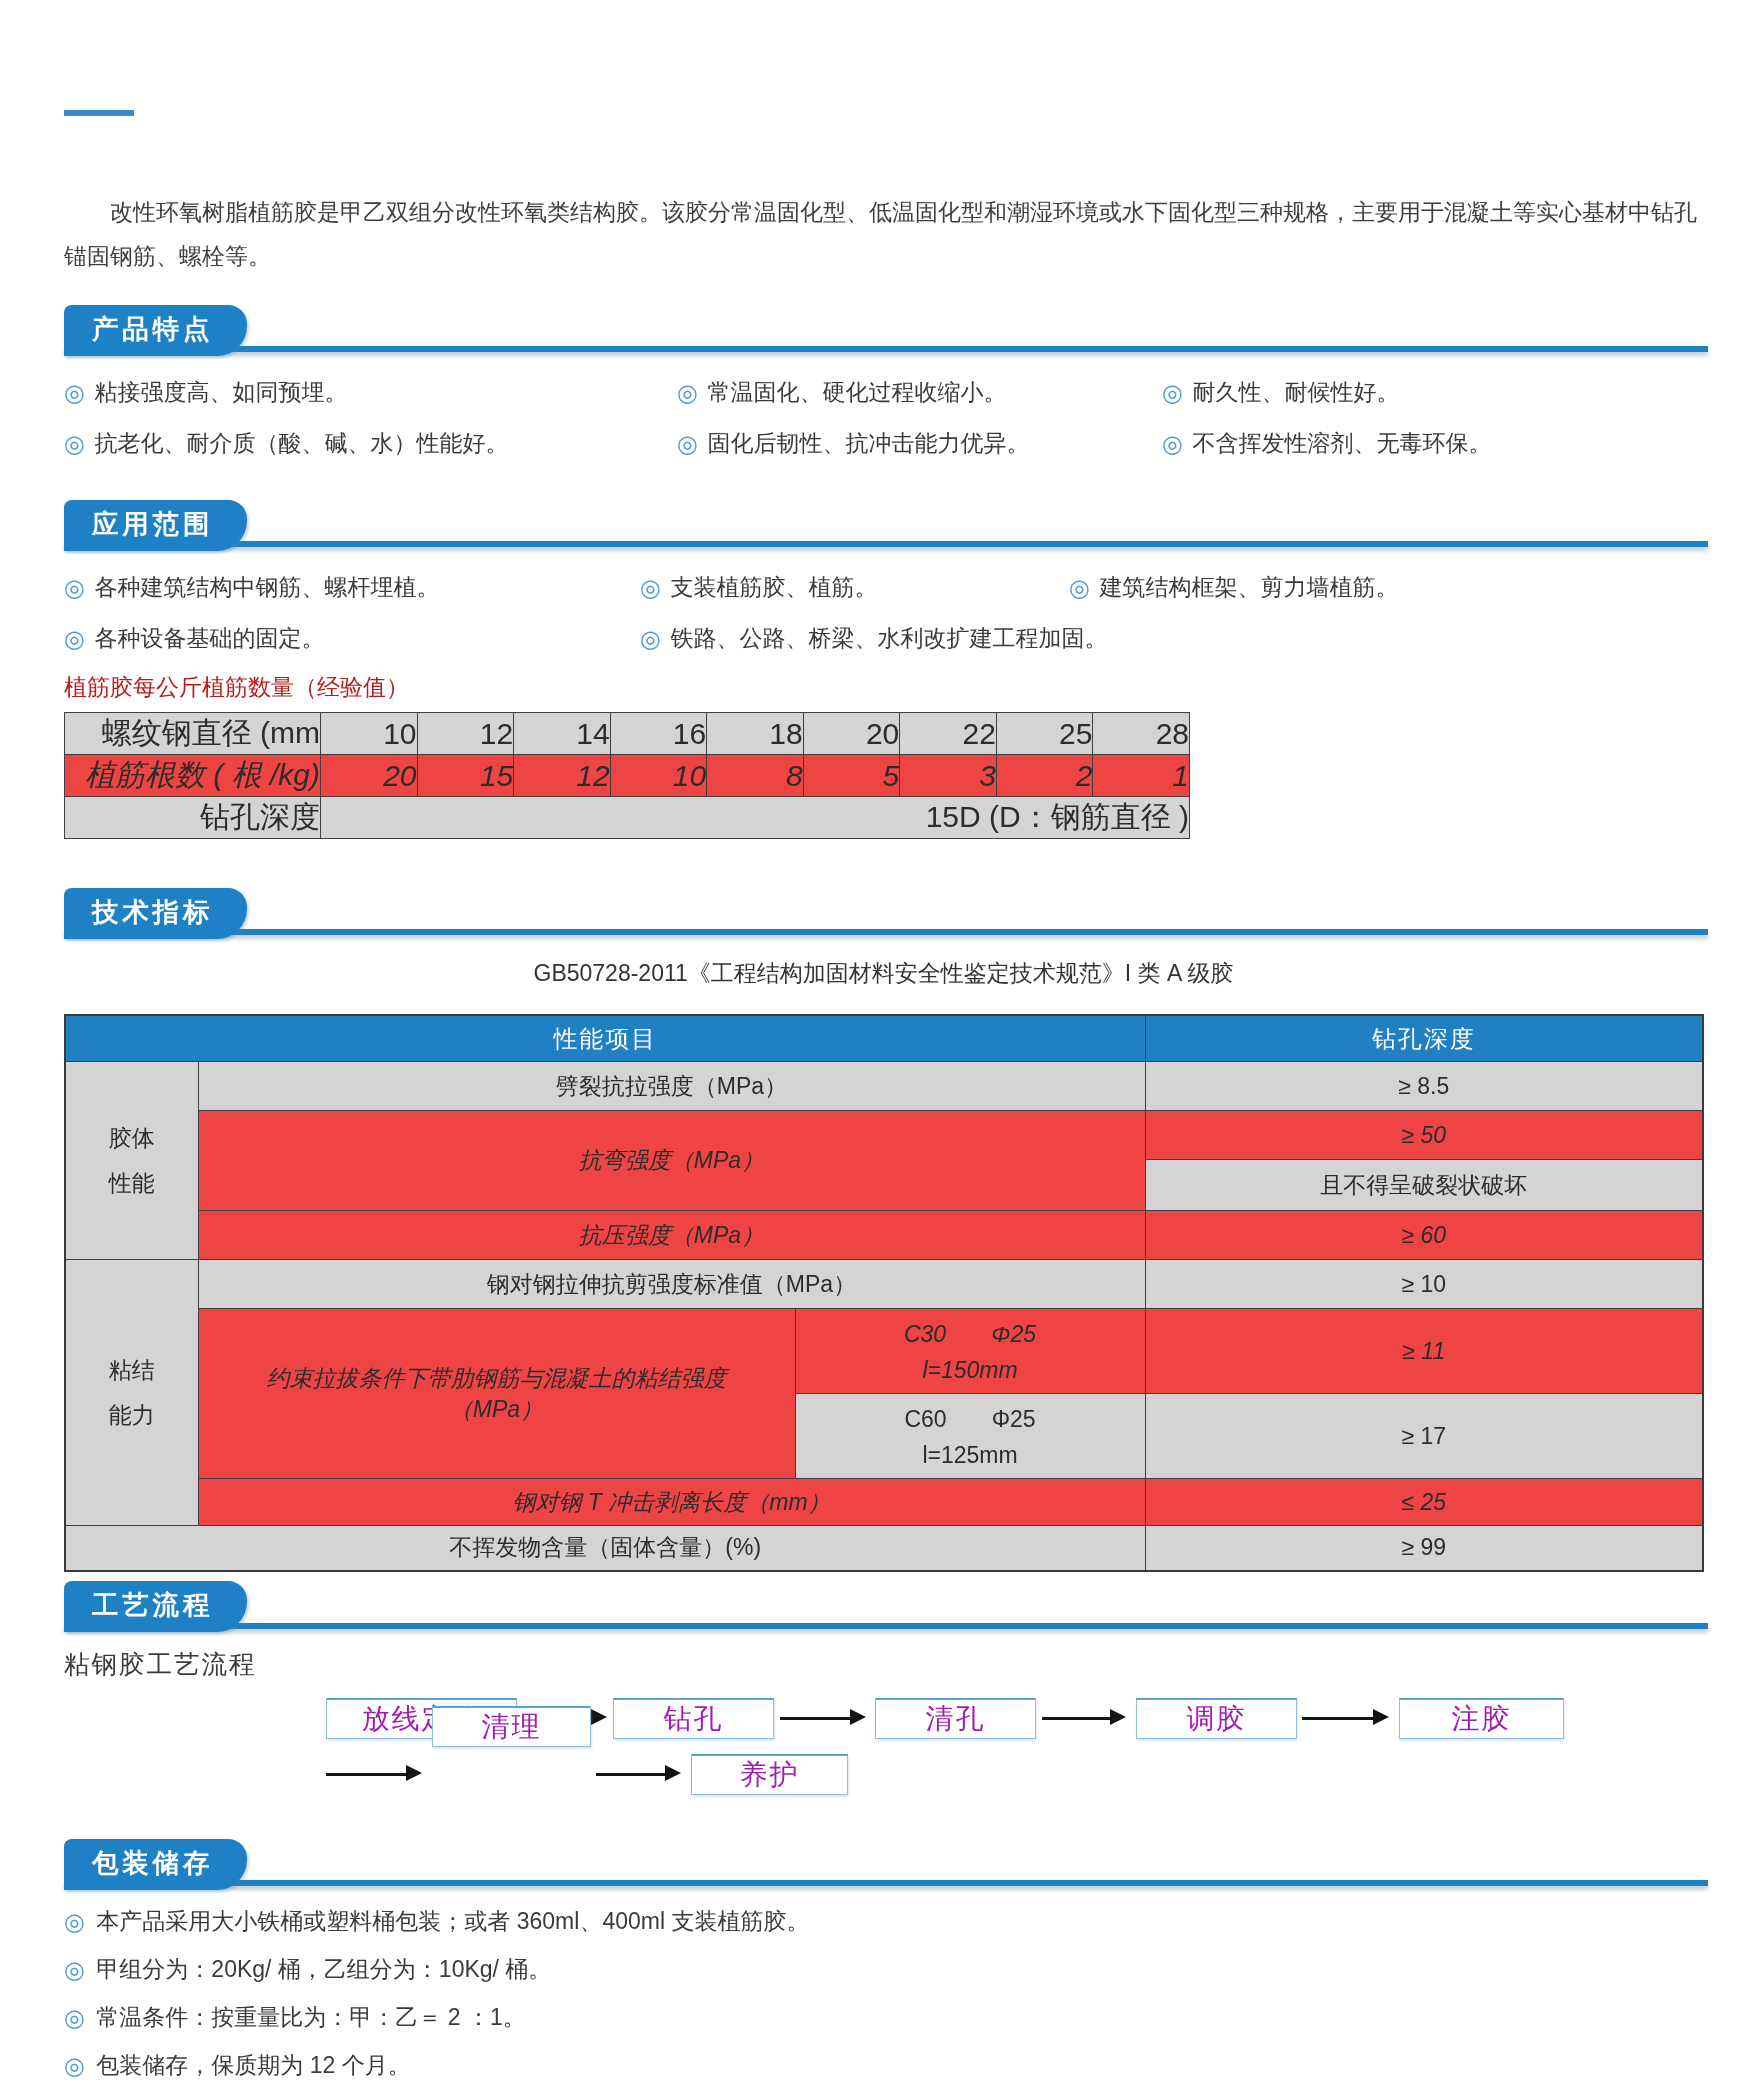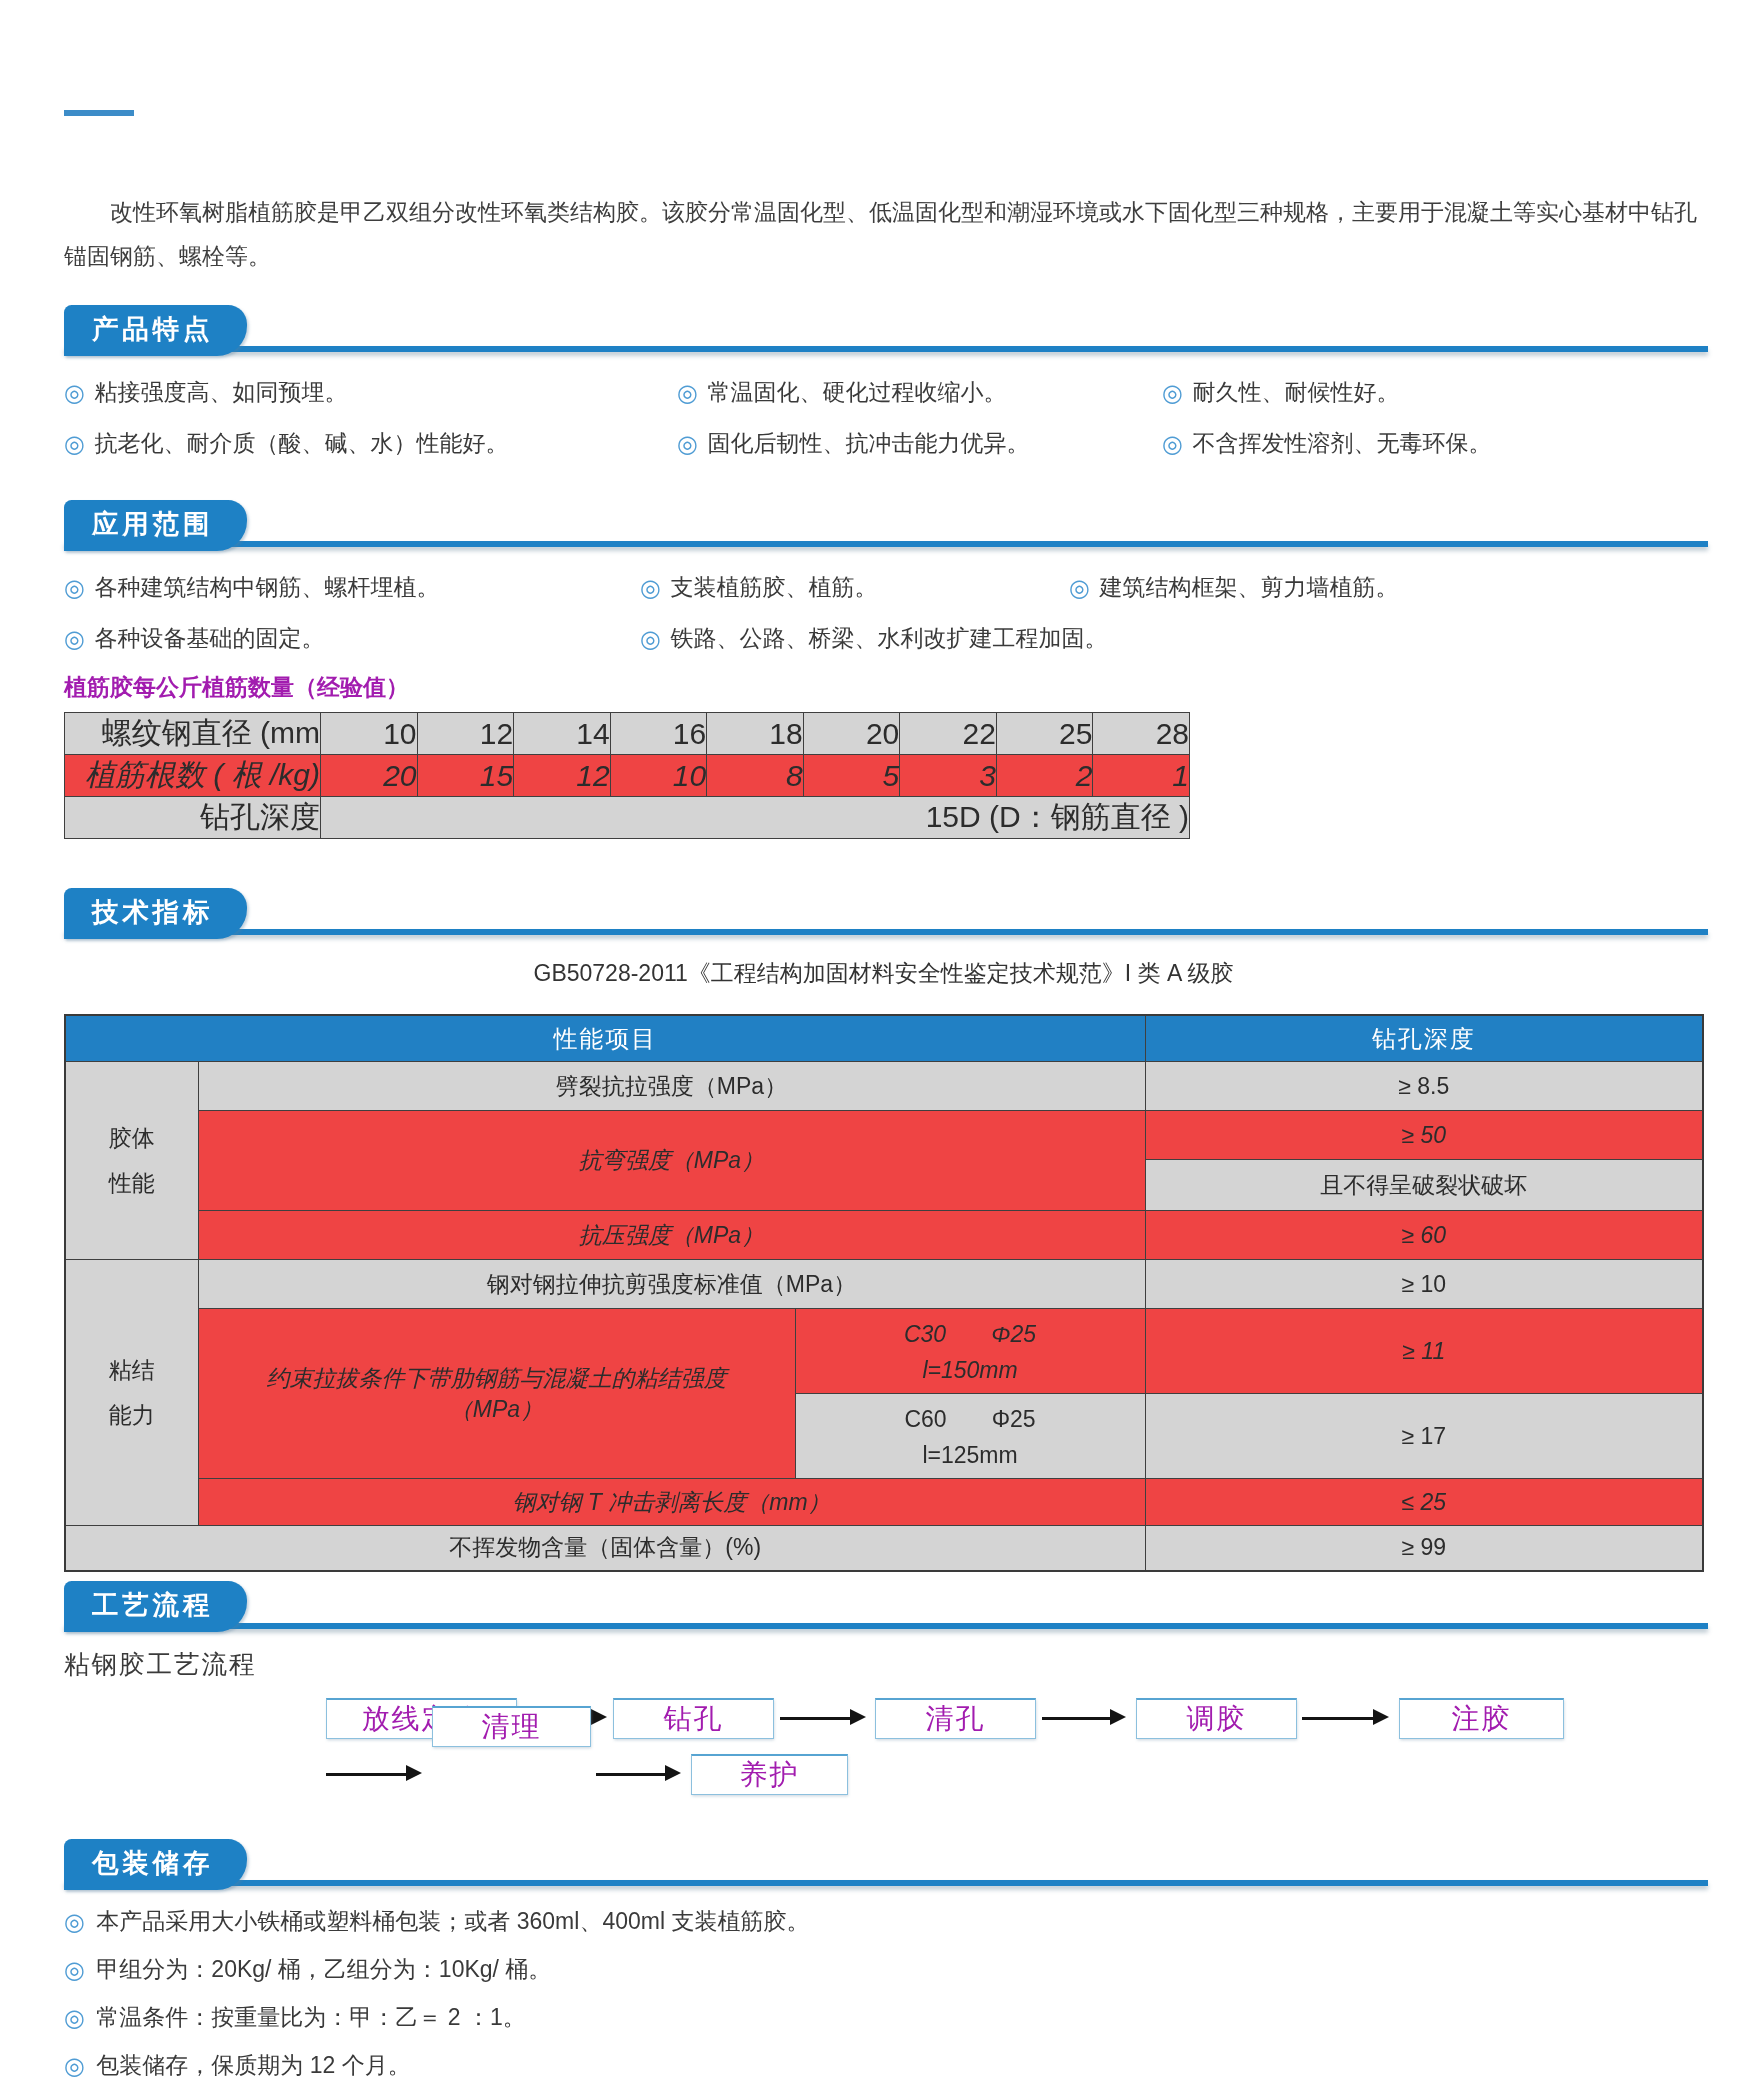--- a/index.html
+++ b/index.html
@@ -23,21 +23,21 @@
              box-shadow:1.9px 1.9px 2.8px rgba(90,130,160,.35);}
   .sec-line{position:absolute;left:64px;width:1644px;height:5.7px;background:#1e81c5;
             box-shadow:0 3.8px 4.7px rgba(100,130,150,.4);z-index:1;}
 
   
   .brow{position:absolute;left:64px;width:1654px;height:32px;}
   .bitem{position:absolute;top:0;display:flex;align-items:center;gap:9.5px;font-size:23px;color:#3a3a3a;white-space:nowrap;}
   .bullet-ic{color:#4f9cd4;font-size:24px;line-height:1;}
 
   
-  .tbl-caption{left:64px;top:672px;font-size:23px;font-weight:bold;color:#a21caf;}
+  .tbl-caption{left:64px;top:672px;font-size:23px;font-weight:normal;color:#b91c1c;}
   table{border-collapse:collapse;table-layout:fixed;}
   .table1{position:absolute;left:64px;top:712px;width:1126px;font-size:30px;color:#2c2c2c;text-align:right;}
   .table1 td{border:1.9px solid #3f3f3f;height:41px;padding:0;}
   .gray{background:#d4d4d4;}
   .white{background:#ef4444;font-style:italic;}
 
   
   .gbnote{left:64px;top:958px;width:1639px;text-align:center;font-size:23px;color:#333333;}
   .table2{position:absolute;left:64px;top:1014px;width:1639px;font-size:23px;color:#2c2c2c;
           text-align:center;border:2.8px solid #3a3a3a;}

